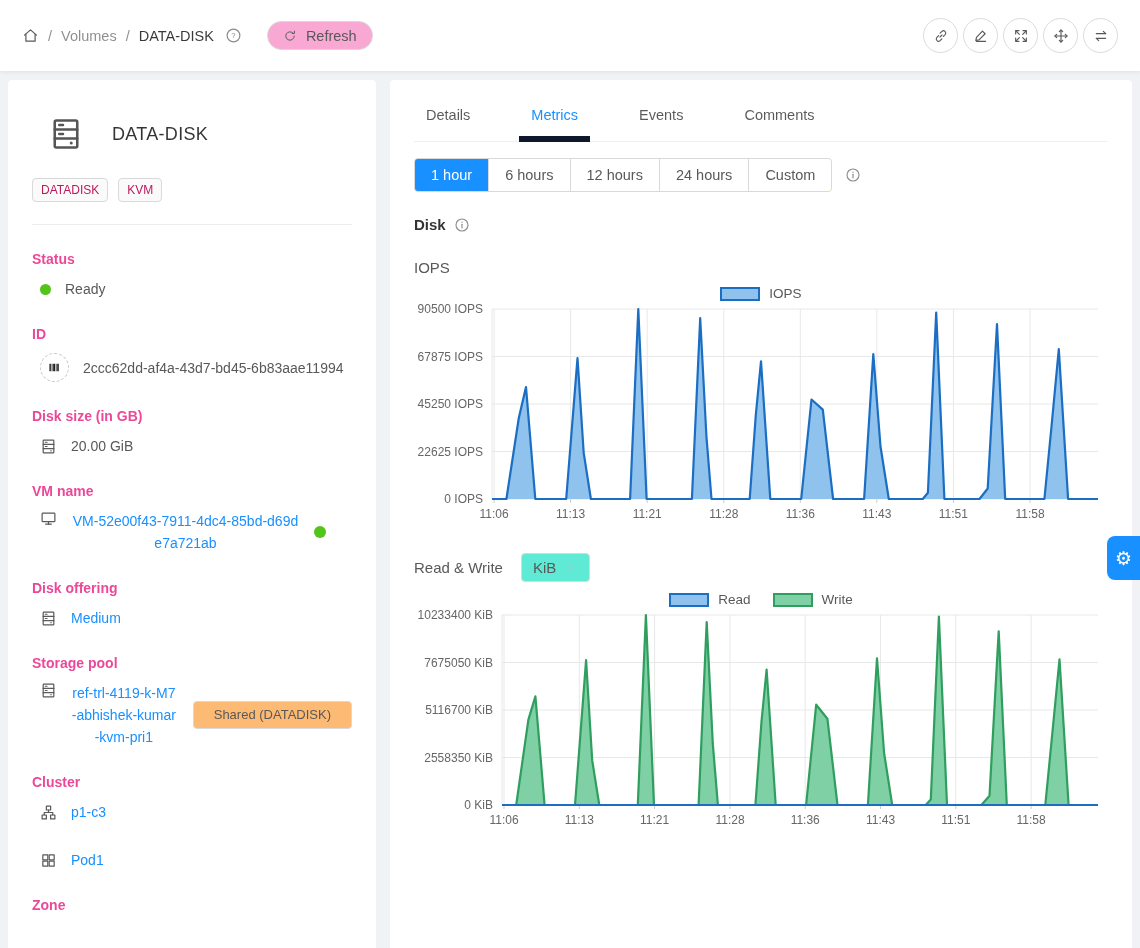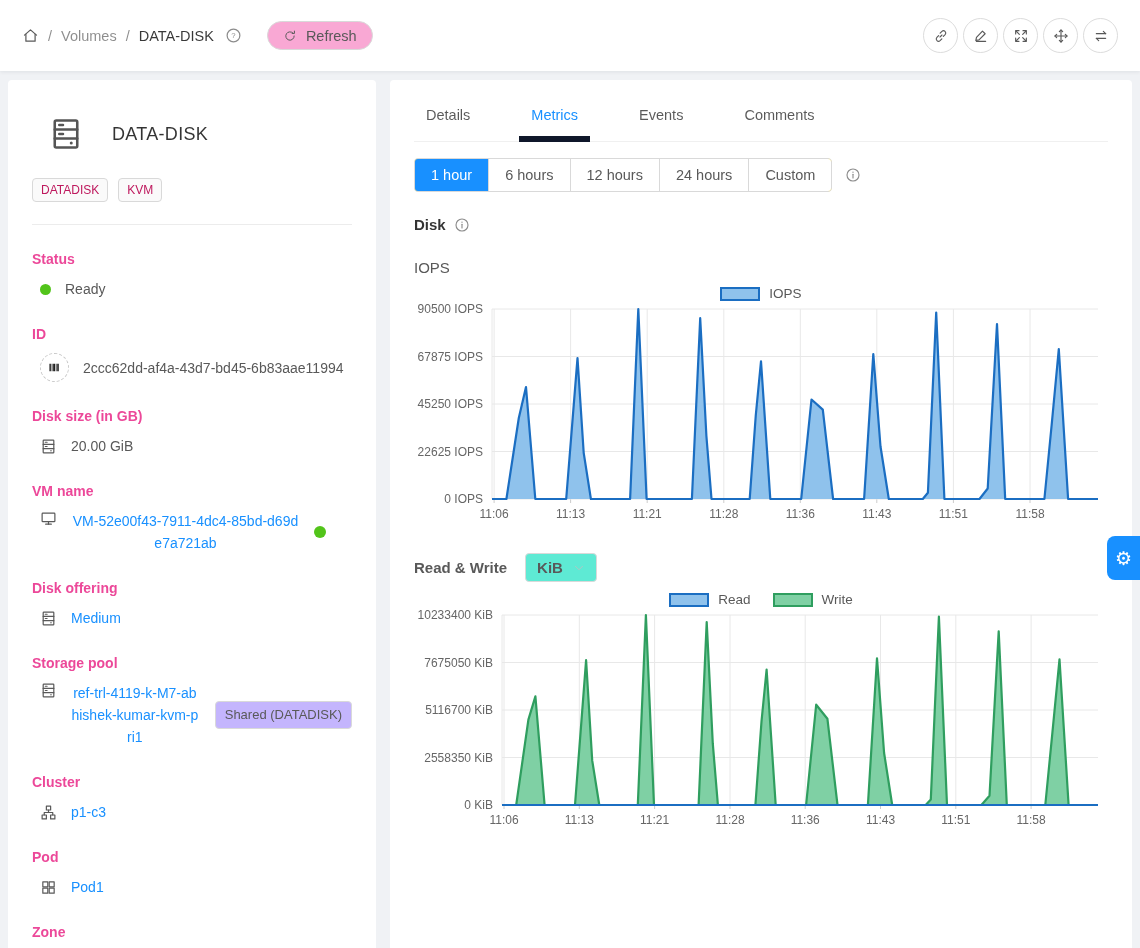--- a/index.html
+++ b/index.html
@@ -71,41 +71,41 @@
   .uuid-badge {
     width:29px; height:29px; border-radius:50%; border:1px dashed #c9c9c9;
     display:inline-flex; align-items:center; justify-content:center; flex:0 0 auto;
   }
   .uuid-badge svg { width:15px; height:15px; }
   a.val-link { color:#1890ff; text-decoration:none; cursor:pointer; }
   .wrap-150 { max-width:150px; word-break:break-all; display:inline-block; }
   .wrap-250 { max-width:250px; word-break:break-all; display:inline-block; }
   .trail-dot { width:12px; height:12px; border-radius:50%; margin-left:auto; margin-right:26px; flex:0 0 auto; align-self:center; }
   .shared-badge {
-    border:1px solid #d9d9d9; background:#c4b5fd; border-radius:4px;
-    padding:2px 9px; font-size:13px; color:#595959; white-space:nowrap; align-self:center; margin-left:2px;
+    border:1px solid #d9d9d9; background:#fdba74; border-radius:4px;
+    padding:2px 20px; font-size:13px; color:#595959; white-space:nowrap; align-self:center; margin-left:2px;
   }
 
   
   .tab-bar { display:flex; border-bottom:1px solid #f0f0f0; }
   .tab { padding:13px 12px; margin-right:37px; color:rgba(0,0,0,.65); cursor:pointer; font-size:14.5px; }
   .tab.active { color:#1890ff; border-bottom:6px solid #0f172a; margin-bottom:-1px; }
 
   
   .range-row { margin-top:16px; display:flex; align-items:center; gap:13px; }
   .seg-group { display:inline-flex; border:1px solid #d9d9d9; border-radius:4px; overflow:hidden; background:#fde047; }
   .seg-btn { padding:6px 16px; font-size:14.5px; color:#595959; background:#fff; border:none; border-left:1px solid #d9d9d9; cursor:pointer; line-height:20px; }
   .seg-btn:first-child { border-left:none; }
   .seg-btn.active { background:#1890ff; color:#fff; }
   .info-ic { font-size:16px; color:#8c8c8c; cursor:pointer; }
 
   
   .disk-header { margin-top:24px; display:flex; align-items:center; gap:8px; font-weight:bold; color:rgba(0,0,0,.8); font-size:15px; }
   .chart-title { margin-top:26px; color:#595959; font-size:15px; }
-  .rw-row { margin-top:22px; display:flex; align-items:center; gap:18px; color:#595959; font-size:15px;font-weight:bold; }
+  .rw-row { margin-top:22px; display:flex; align-items:center; gap:18px; color:#595959; font-size:15px; }
   .unit-select { display:inline-flex; align-items:center; gap:10px; border:1px solid #d9d9d9; border-radius:4px; padding:5px 11px; color:#595959; cursor:pointer; background:#5eead4; }
   .unit-select .icon { font-size:12px; color:#bfbfbf; }
 
   
   .chart-block { margin-top:6px; }
   .legend { display:flex; justify-content:center; align-items:center; gap:10px; margin:10px 0 0 0; }
   .legend-item { display:flex; align-items:center; gap:9px; margin:0 6px; cursor:pointer; }
   .legend-swatch { width:40px; height:14px; }
   .legend-label { color:#595959; font-size:13.5px; }
   .chart-block svg text { font-family:"Liberation Sans", sans-serif; font-size:12px; fill:#666; }
@@ -316,21 +316,20 @@
               <rect x="9" y="3" width="6" height="5.5"></rect>
               <rect x="3" y="15.5" width="6" height="5.5"></rect>
               <rect x="15" y="15.5" width="6" height="5.5"></rect>
               <path d="M12 8.5v3.5M6 15.5V12h12v3.5"></path>
             </svg>
           </span>
           <a class="val-link ">p1-c3</a>
         </div>
       </div>
       <div class="field">
-        <div class="field-label">Pod</div>
         <div class="field-value">
           <span class="icon">
             <svg viewBox="0 0 24 24">
               <rect x="4" y="4" width="7" height="7"></rect>
               <rect x="13" y="4" width="7" height="7"></rect>
               <rect x="4" y="13" width="7" height="7"></rect>
               <rect x="13" y="13" width="7" height="7"></rect>
             </svg>
           </span>
           <a class="val-link ">Pod1</a>

